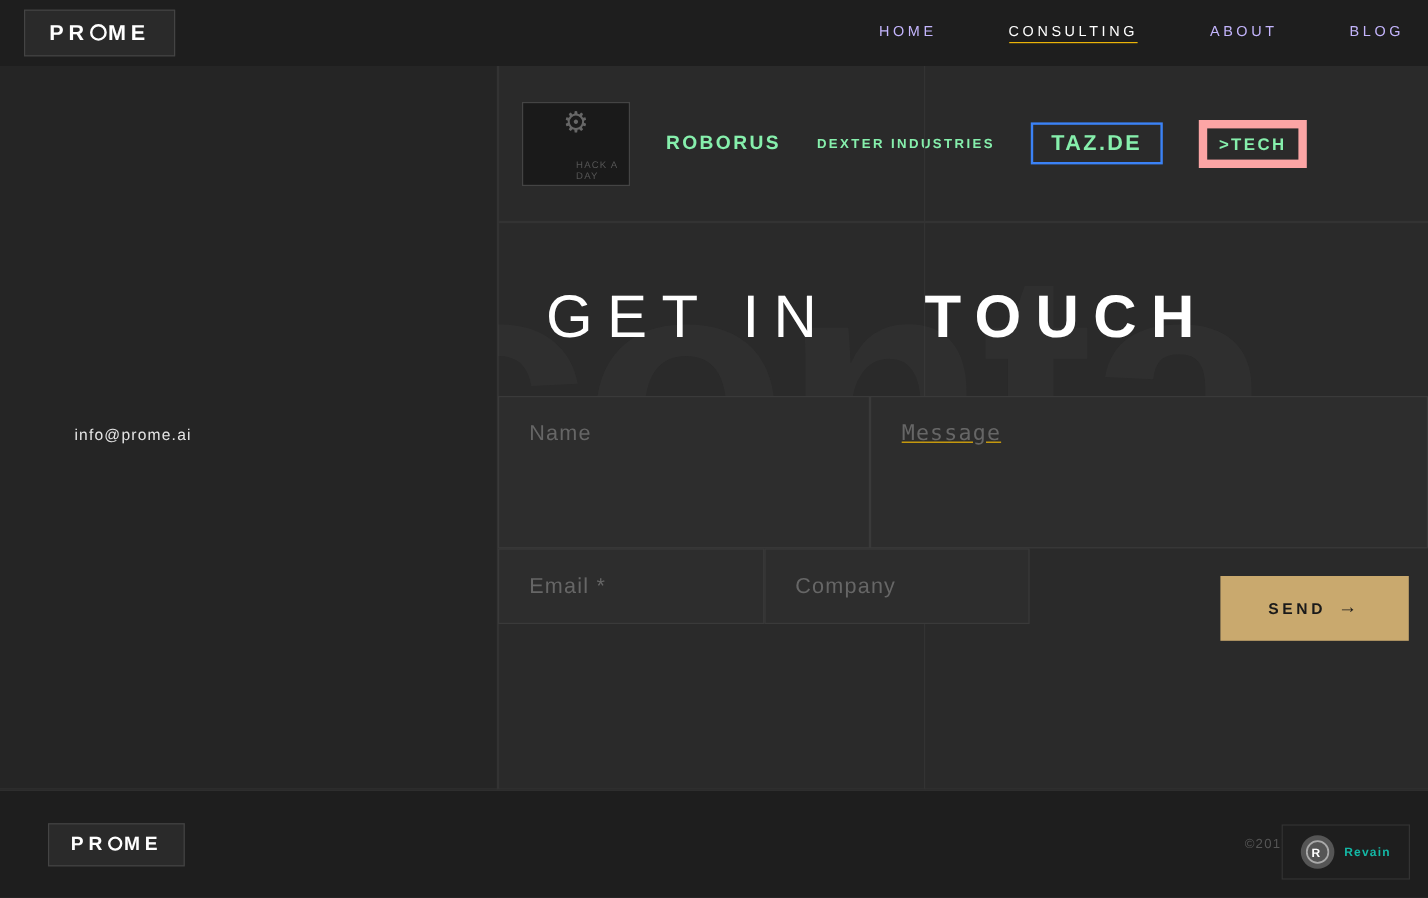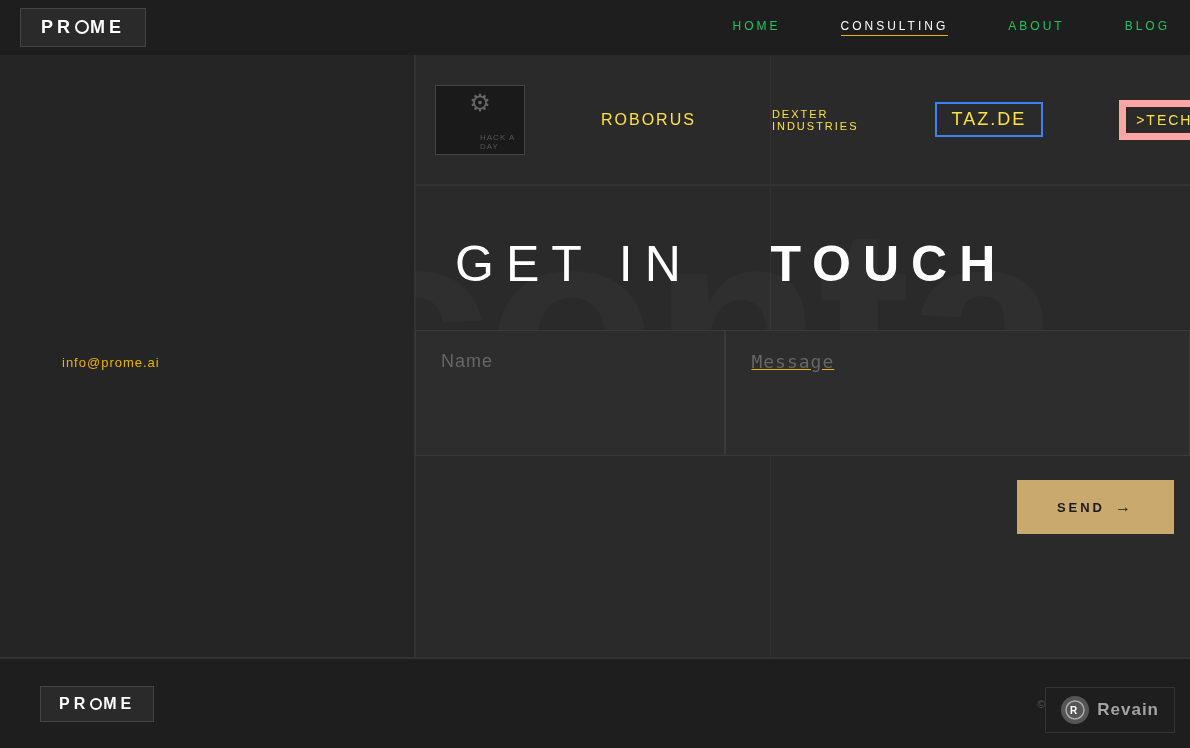--- a/index.html
+++ b/index.html
@@ -57,21 +57,21 @@
       top: -1px;
     }
 
     .nav-links {
       display: flex;
       margin-left: auto;
       gap: 60px;
     }
 
     .nav-link {
-      color: #22c55e;
+      color: #c4b5fd;
       font-size: 12px;
       letter-spacing: 3px;
       text-transform: uppercase;
       text-decoration: none;
       cursor: pointer;
     }
 
     .nav-link.active {
       color: #ffffff;
       border-bottom: 1px solid #eab308;
@@ -128,26 +128,25 @@
 
     .hack-logo-text {
       color: #555;
       font-size: 8px;
       letter-spacing: 1px;
       margin-top: 16px;
       padding-left: 44px;
     }
 
     .partner-logo {
-      color: #fde047;
+      color: #86efac;
       font-size: 14px;
-      font-weight: normal;
+      font-weight: bold;
       letter-spacing: 2px;
       text-transform: uppercase;
-      margin-left: 46px;
     }
 
     .partner-logo.roborus {
       font-size: 16px;
     }
 
     .partner-logo.dexter {
       font-size: 11px;
     }
 
@@ -283,21 +282,21 @@
 
     .send-arrow {
       font-size: 16px;
     }
 
     
     .email-info {
       position: absolute;
       top: 355px;
       left: 62px;
-      color: #eab308;
+      color: #e5e5e5;
       font-size: 13px;
       letter-spacing: 1px;
     }
 
     
     .footer {
       position: absolute;
       bottom: 0;
       left: 0;
       right: 0;
@@ -349,22 +348,22 @@
       background-color: #555;
       border-radius: 50%;
       display: flex;
       align-items: center;
       justify-content: center;
       font-size: 14px;
       color: #fff;
     }
 
     .revain-text {
-      color: #a3a3a3;
-      font-size: 17px;
+      color: #14b8a6;
+      font-size: 10px;
       font-weight: 600;
       letter-spacing: 1px;
     }
 
     
     .v-divider-1 {
       position: absolute;
       top: 55px;
       left: 415px;
       width: 1px;
@@ -472,20 +471,29 @@
 
 <div class="contact-form">
   <div class="form-row">
     <div class="form-field">
       <input type="text" placeholder="Name" style="">
     </div>
     <div class="form-field message-field">
       <textarea placeholder="Message" style=""></textarea>
     </div>
   </div>
+  <div class="form-row">
+    <div class="form-field">
+      <input type="email" placeholder="Email *" style="">
+    </div>
+    <div class="form-field">
+      <input type="text" placeholder="Company" style="">
+    </div>
+    <div class="form-field message-field" style="background:transparent;border-color:transparent;"></div>
+  </div>
 </div>
 
 <div class="send-row">
   <button class="send-button">
     <span>SEND</span>
     <span class="send-arrow">→</span>
   </button>
 </div>
 
 <div class="footer">

